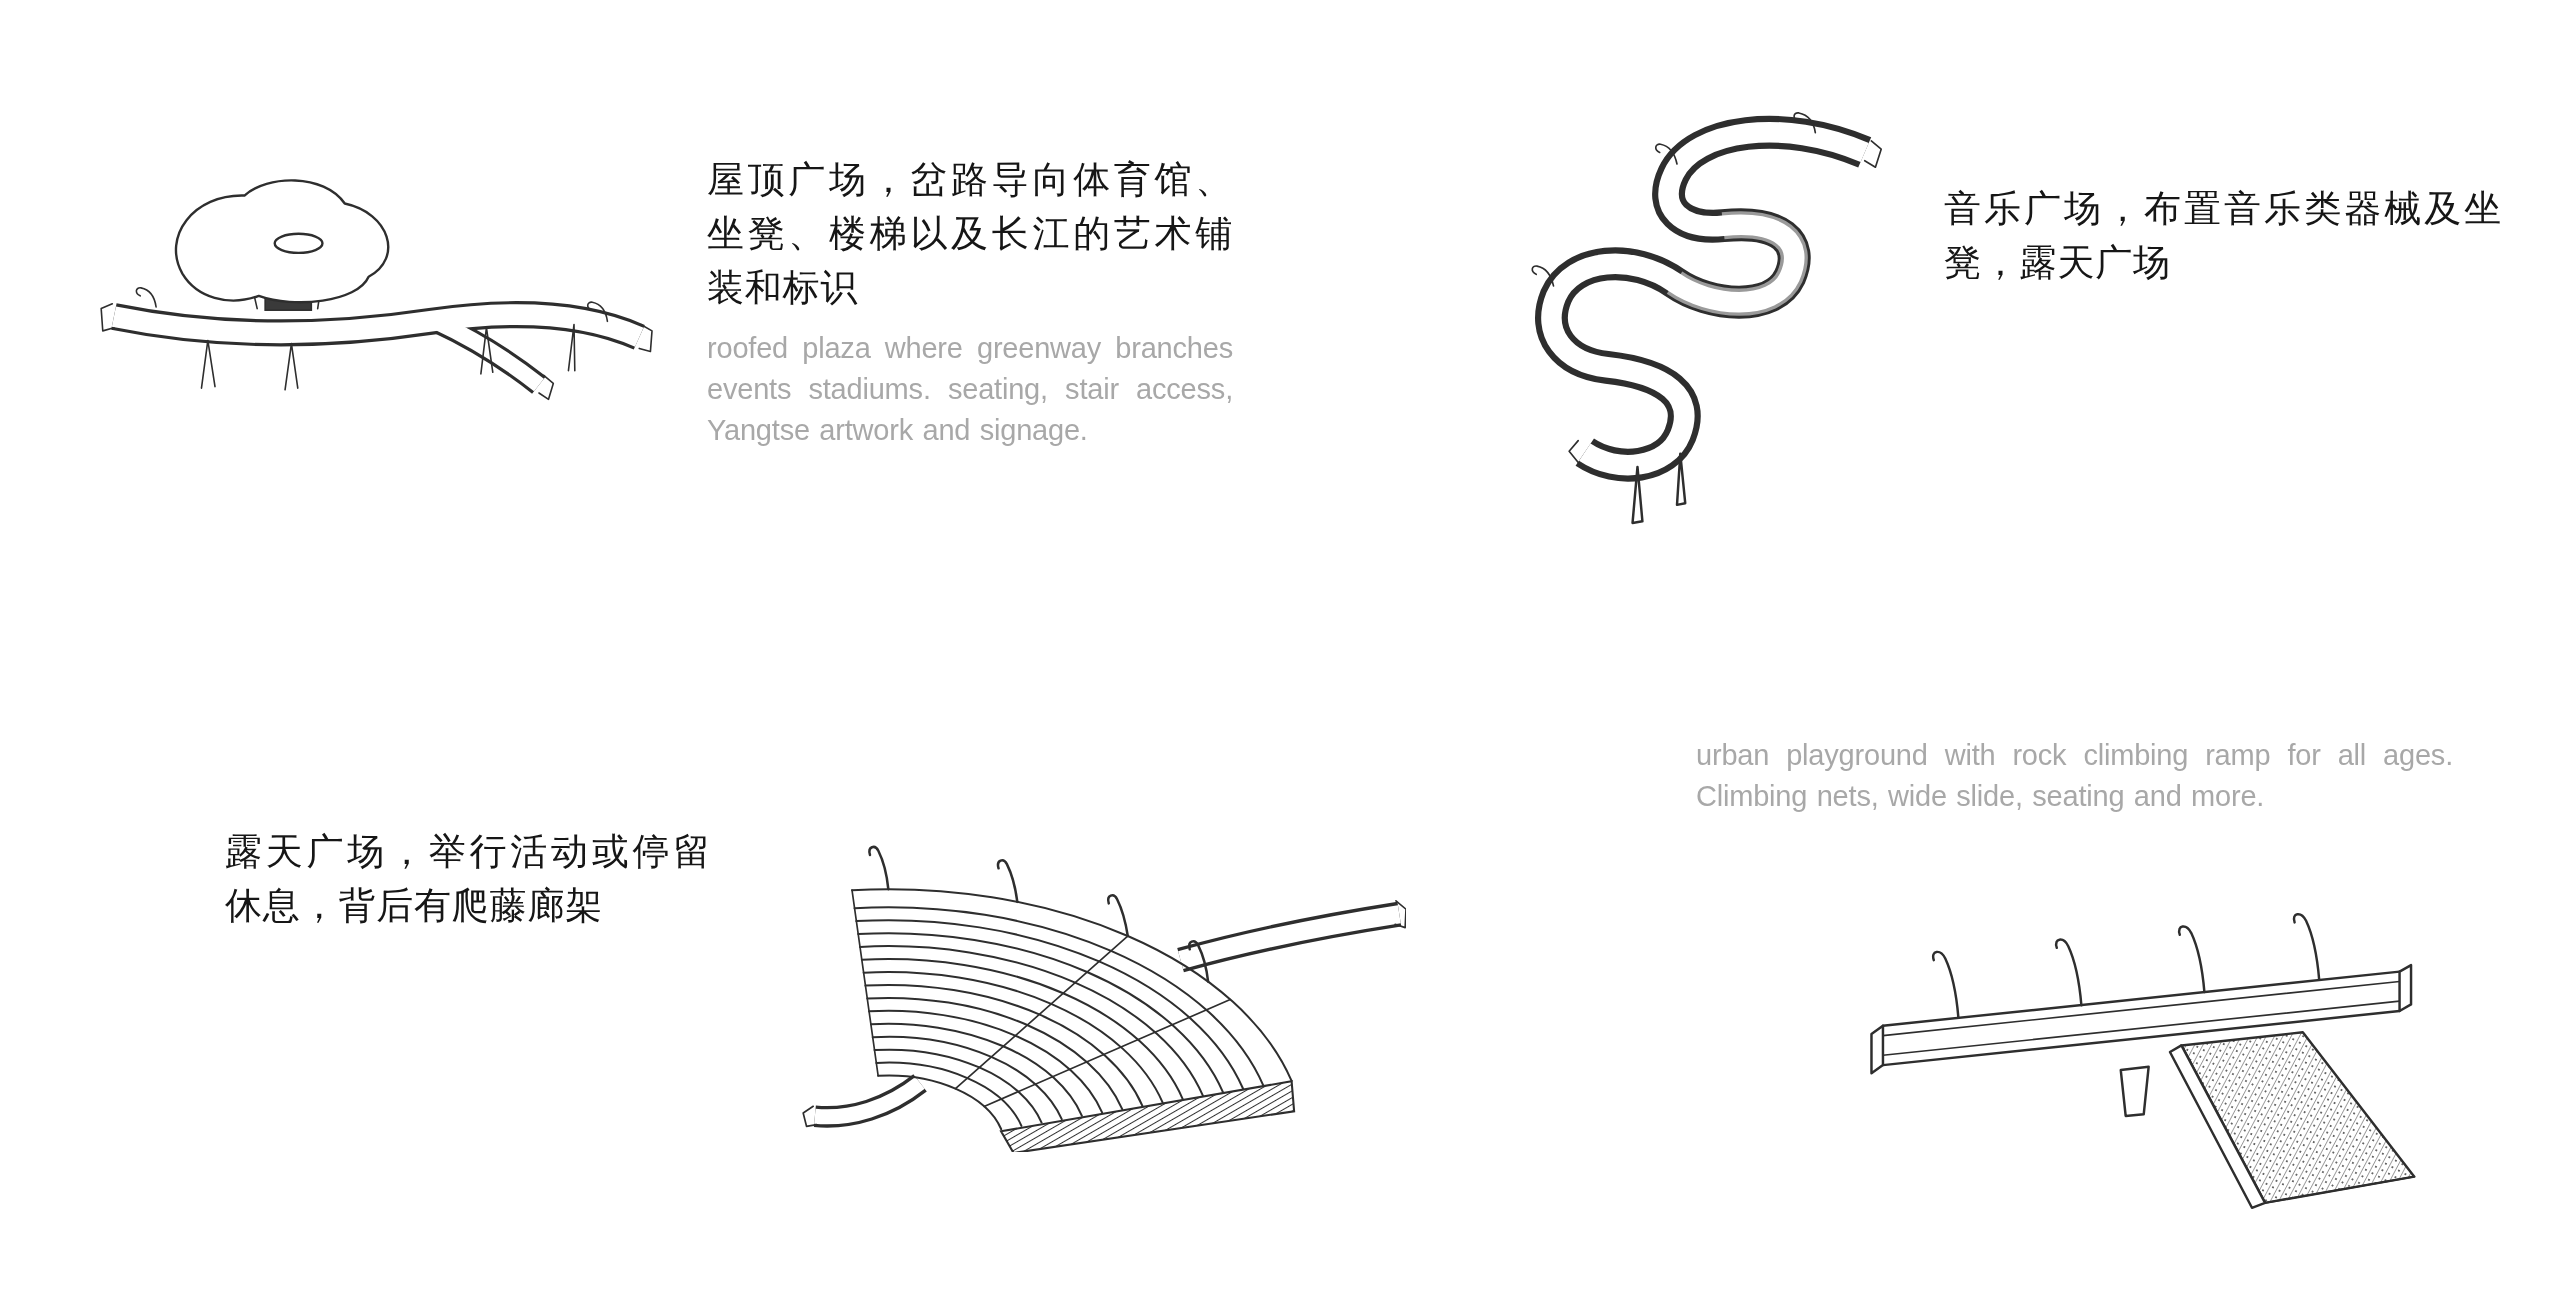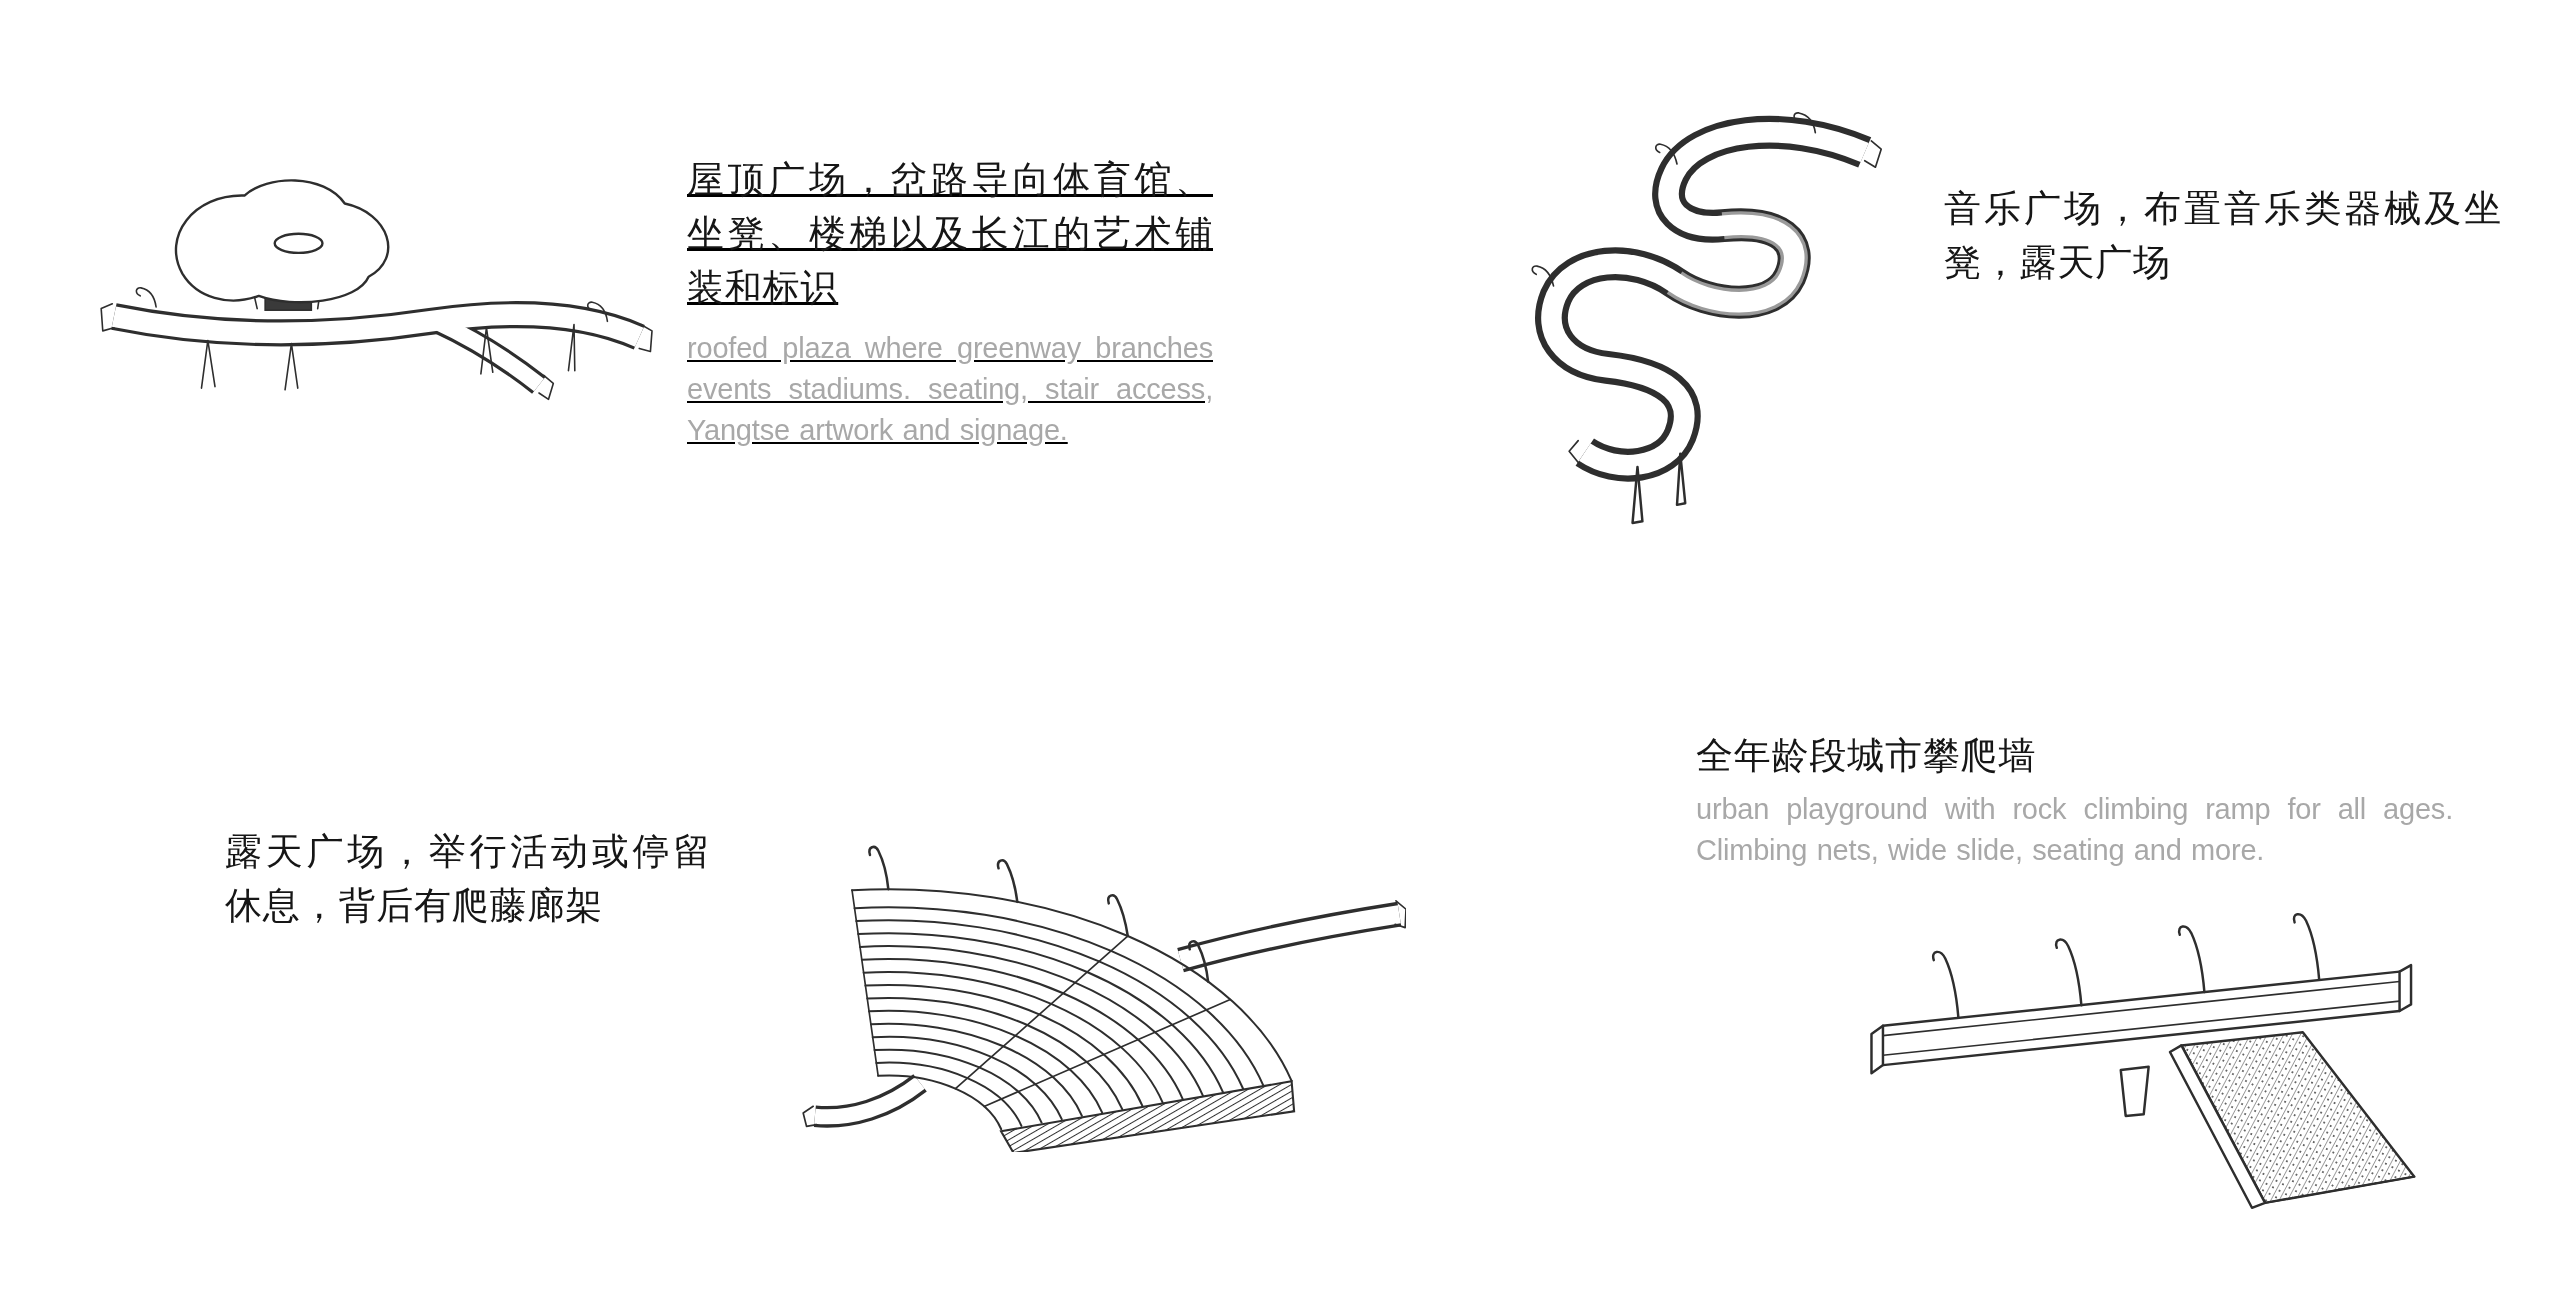--- a/index.html
+++ b/index.html
@@ -65,21 +65,21 @@
       <path class="ln2" d="M 652 268 C 650 254, 643 246, 633 244 C 626 243, 625 251, 632 254"></path>
 
       <rect class="dk" x="222" y="228" width="58" height="26"></rect>
       <path class="ln2" d="M 206 226 L 212 252 M 292 224 L 288 252"></path>
 
       <path class="wh" fill-rule="evenodd" d="M 118 208 C 92 162, 132 108, 196 110 C 224 84, 296 82, 322 120 C 378 132, 396 188, 352 212 C 338 244, 258 252, 214 236 C 176 250, 136 238, 118 208 Z
                M 234 170 a 30 12 0 1 0 60 0 a 30 12 0 1 0 -60 0 Z"></path>
     </svg>
   </div>
 
-  <div class="text-block" style="left:687px; top:153px; width:526px;text-decoration:underline;">
+  <div class="text-block" style="left:707px; top:153px; width:526px;">
     <div class="zh-title">屋顶广场，岔路导向体育馆、坐凳、楼梯以及长江的艺术铺装和标识</div>
     <div class="en-desc">roofed plaza where greenway branches events stadiums. seating, stair access, Yangtse artwork and signage.</div>
   </div>
 
   <div class="abs" style="left:1430px; top:84px; width:494px; height:486px;">
     <svg viewBox="0 0 600 580" width="494" height="486">
 
       <path class="bd" stroke-width="40" d="M 528 78 C 430 36, 322 50, 296 104 C 276 146, 306 172, 356 167 C 424 160, 456 186, 437 229 C 417 272, 340 266, 297 236 C 247 201, 173 206, 153 253 C 135 297, 163 333, 215 339 C 285 347, 323 373, 304 421 C 288 461, 228 469, 188 442"></path>
 
       <path class="bg" stroke-width="33" d="M 356 167 C 424 160, 456 186, 437 229 C 417 272, 340 266, 297 236"></path>
@@ -147,21 +147,20 @@
 
         <path class="ln" d="M 0 -310 C -2 -330, -6 -344, -12 -356 C -16 -364, -25 -361, -22 -351"></path>
         <path class="ln" d="M 154.5 -294.8 C 152 -314, 148 -328, 142 -340 C 138 -348, 129 -345, 132 -335"></path>
         <path class="ln" d="M 286.8 -253.9 C 284 -272, 280 -286, 274 -298 C 270 -306, 261 -303, 264 -293"></path>
         <path class="ln" d="M 383 -199.3 C 381 -217, 377 -231, 371 -243 C 367 -251, 358 -248, 361 -238"></path>
       </g>
     </svg>
   </div>
 
   <div class="text-block" style="left:1696px; top:729px; width:757px;">
-    <div class="zh-title">全年龄段城市攀爬墙</div>
     <div class="en-desc" style="margin-top:6px;">urban playground with rock climbing ramp for all ages. Climbing nets, wide slide, seating and more.</div>
   </div>
 
   <div class="abs" style="left:1860px; top:865px; width:574px; height:374px;">
     <svg viewBox="0 0 700 440" width="574" height="374">
       <defs>
         <pattern id="rampTex" width="9" height="9" patternUnits="userSpaceOnUse" patternTransform="rotate(28)">
           <line x1="0" y1="0" x2="0" y2="9" stroke="#2e2e2e" stroke-width="1.1"></line>
           <circle cx="4.5" cy="4.5" r="1.1" fill="#2e2e2e"></circle>
         </pattern>

